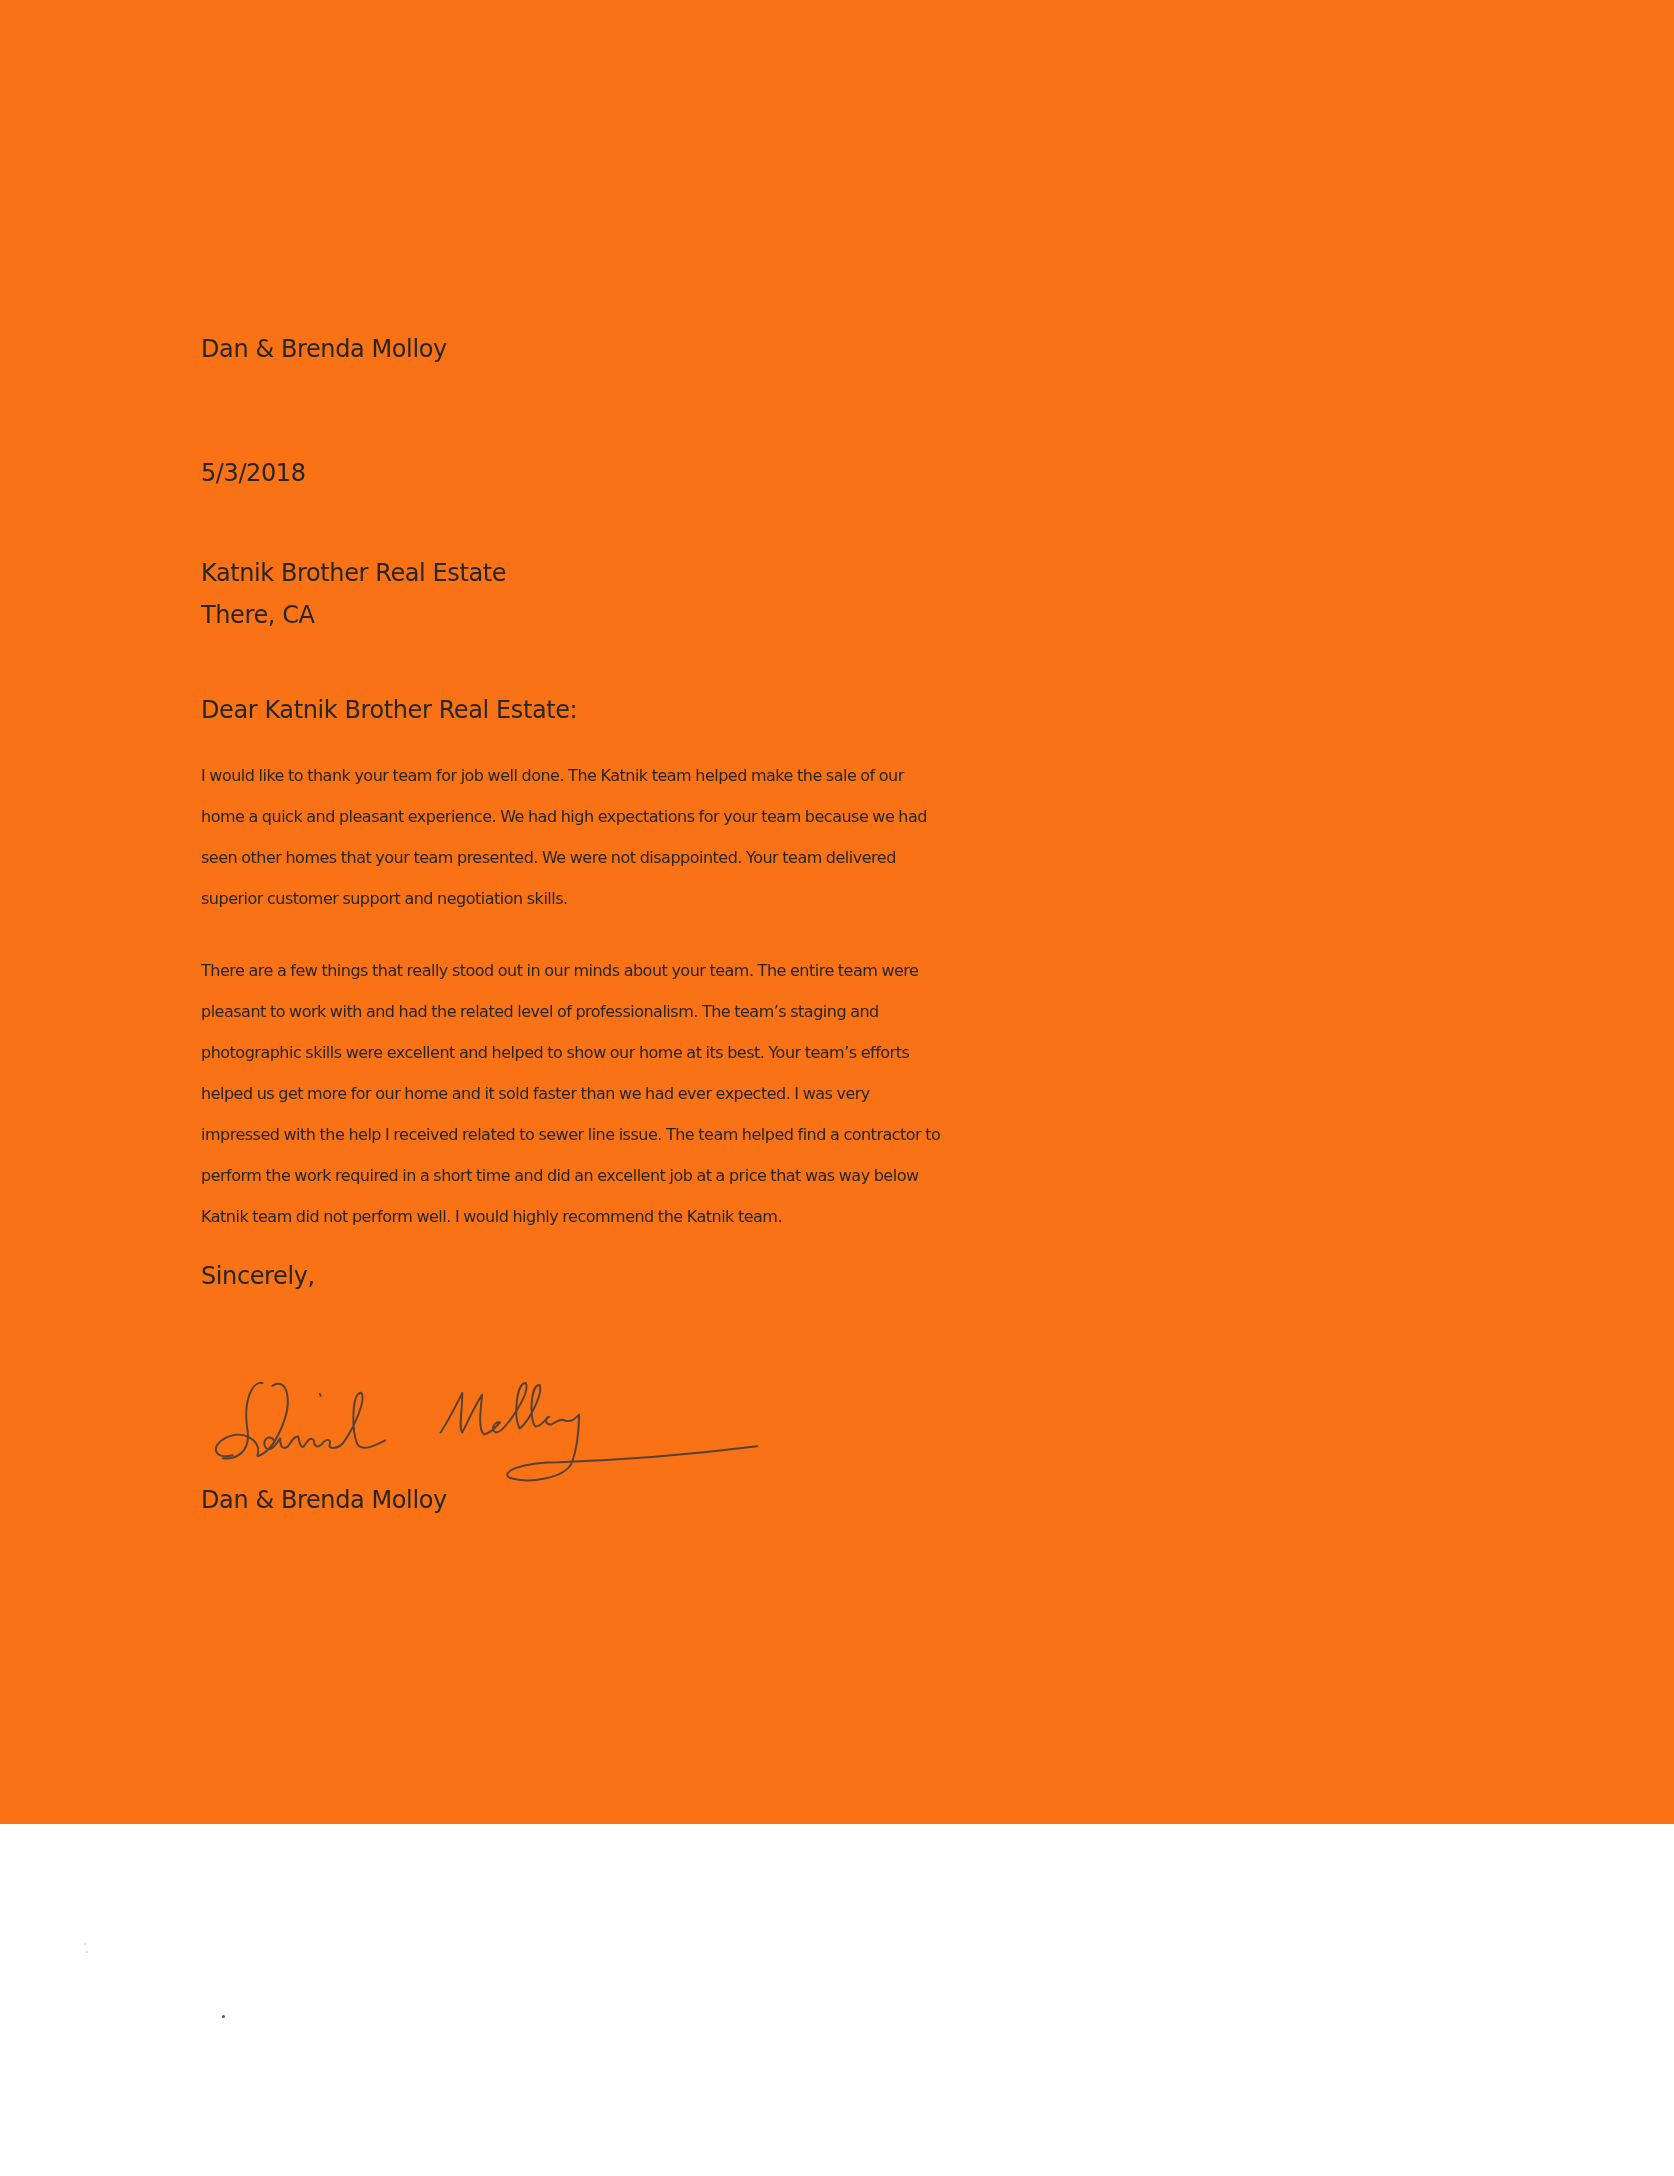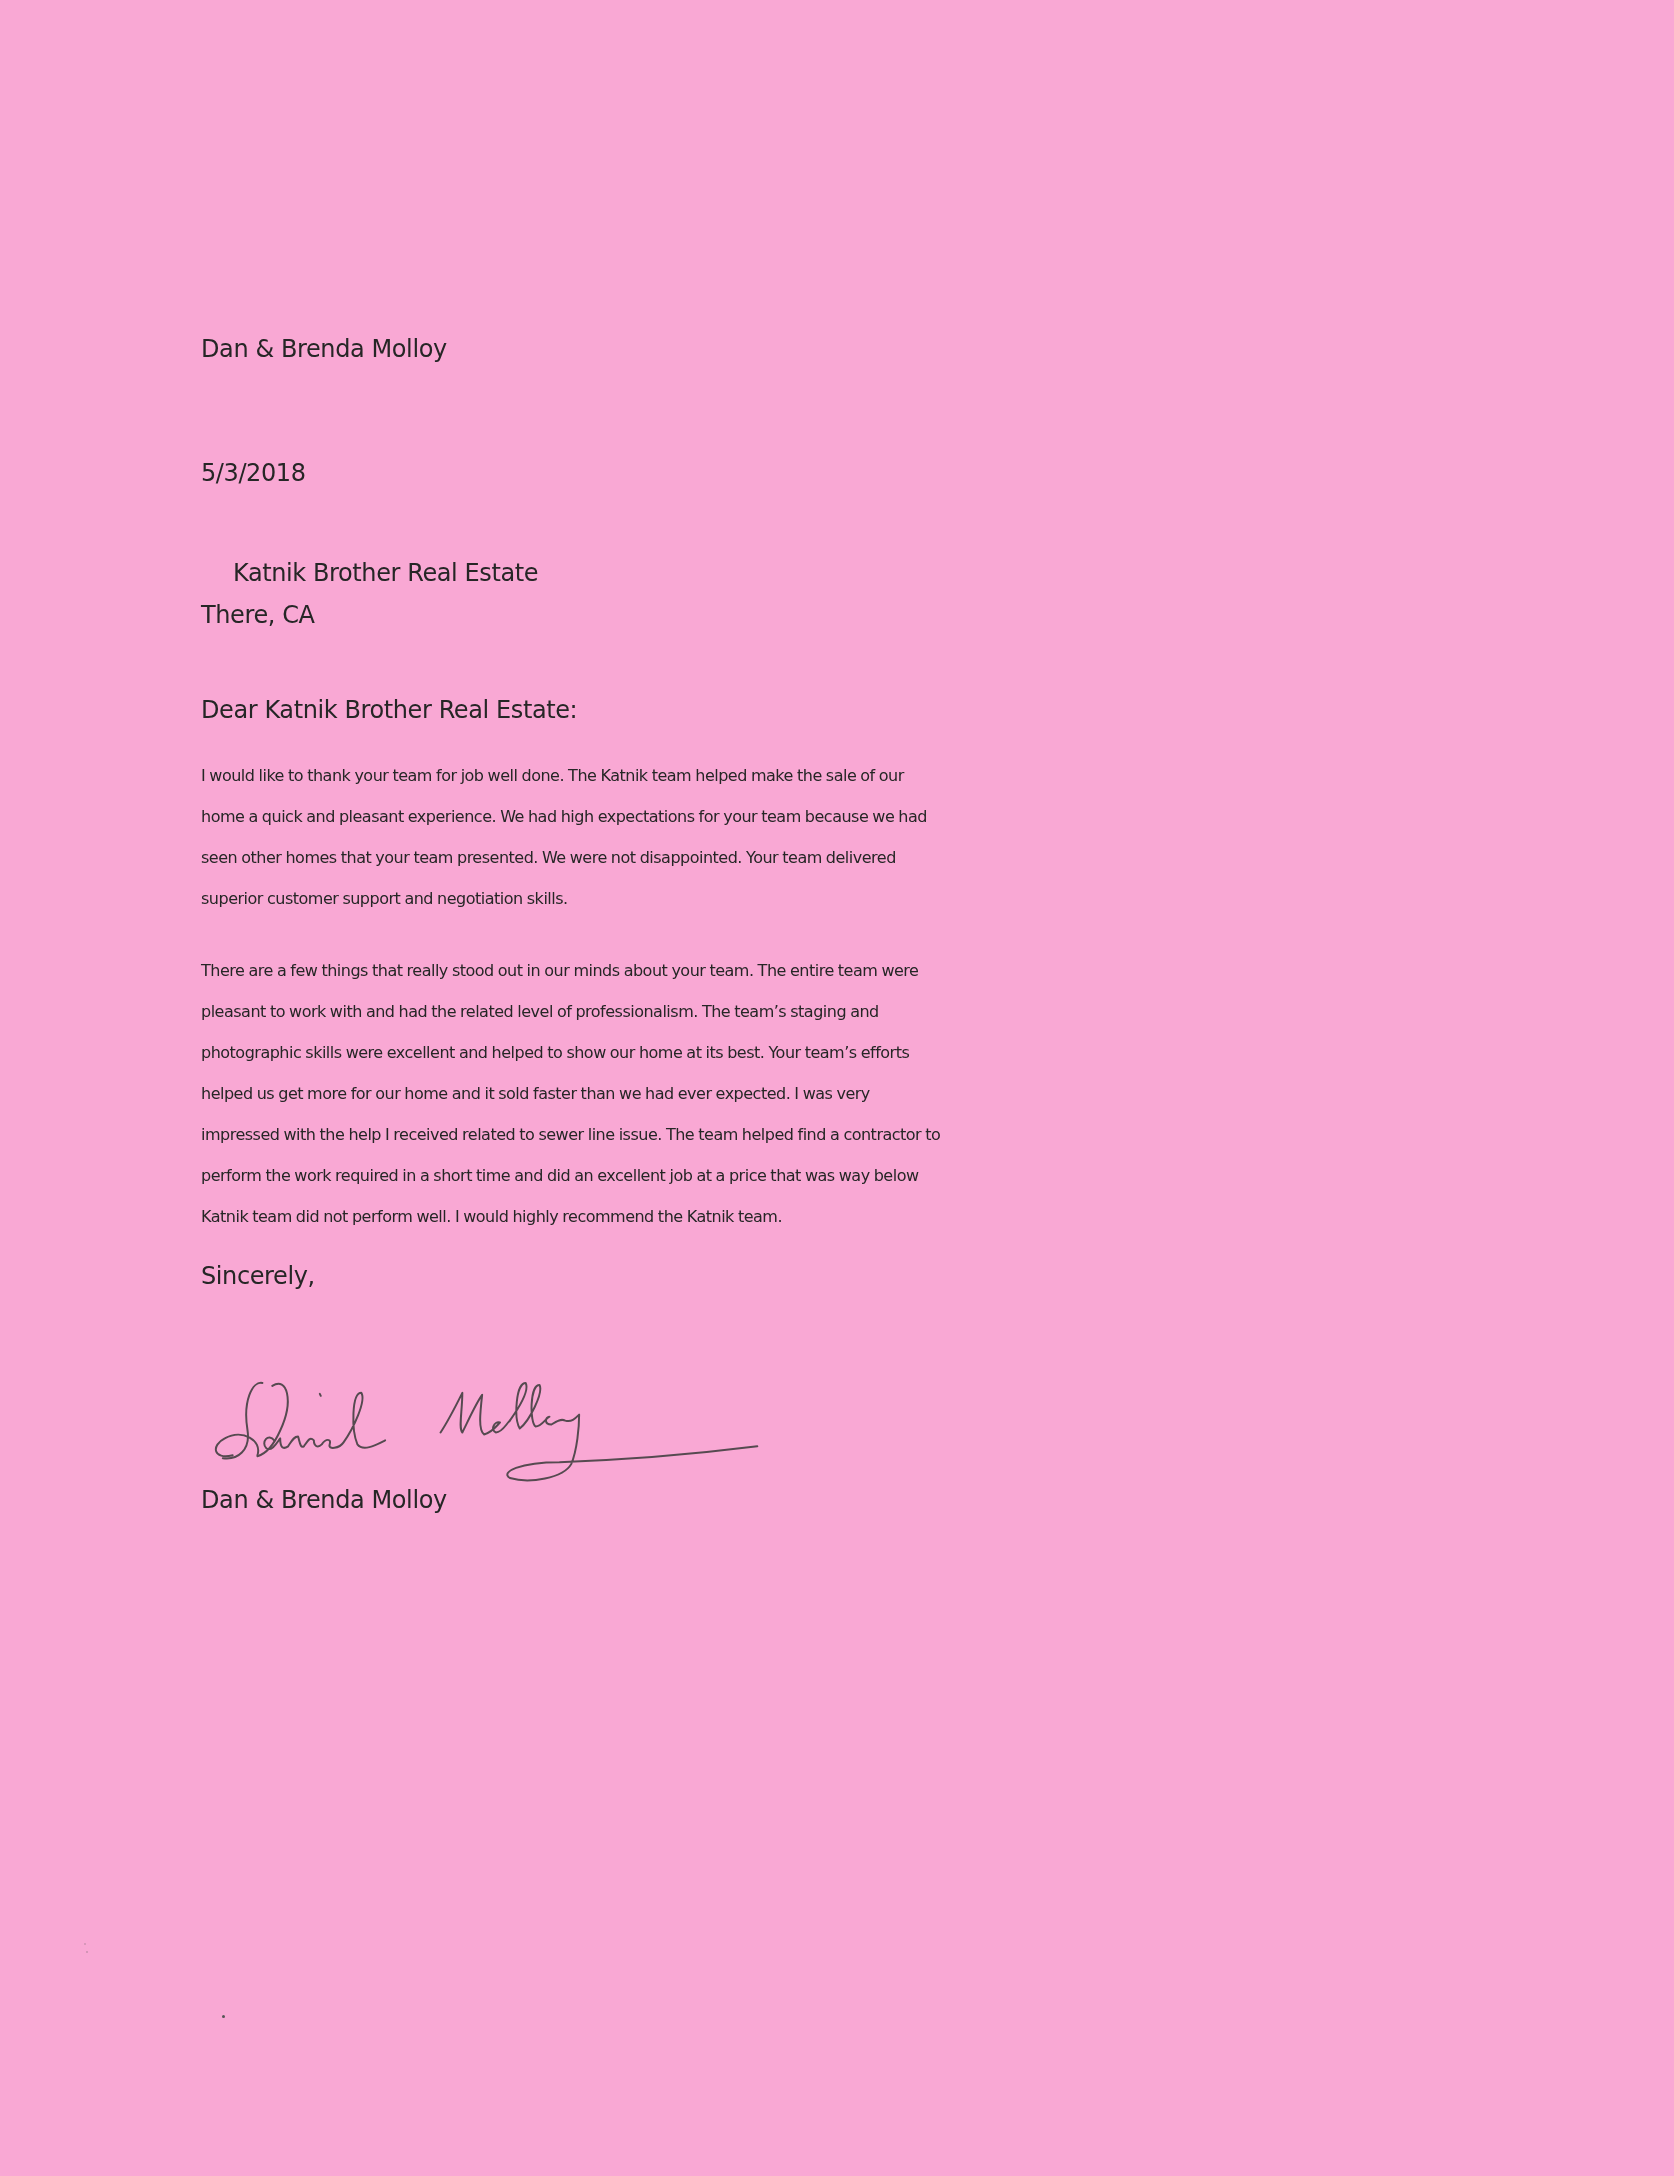--- a/index.html
+++ b/index.html
@@ -12,22 +12,22 @@
       height: 2176px;
       position: relative;
       overflow: hidden;
       font-family: "DejaVu Sans", sans-serif;
       color: #2a2a2a;
     }
     .page {
       position: absolute;
       left: 0; top: 0;
       width: 1674px;
-      height: 2176px;
-      background: #f9a8d4;
+      height: 1824px;
+      background: #f97316;
     }
     .line {
       position: absolute;
       left: 201px;
       font-size: 24px;
       letter-spacing: -0.4px;
       white-space: nowrap;
       line-height: 30px;
       color: #262626;
     }
@@ -37,21 +37,21 @@
       width: 1257px;
       font-size: 16px;
       letter-spacing: -0.5px;
       word-spacing: -0.5px;
       line-height: 41px;
       color: #262626;
     }
     .para span.l { display: block; white-space: nowrap; }
     #sender { top: 334px; }
     #date { top: 458px; }
-    #recipient-name { top: 558px; margin-left: 32px; }
+    #recipient-name { top: 558px; }
     #recipient-city { top: 600px; }
     #salutation { top: 695px; }
     #para1 { top: 755px; }
     #para2 { top: 950px; }
     #closing { top: 1261px; }
     #signed-name { top: 1485px; }
     .signature {
       position: absolute;
       left: 203px;
       top: 1361px;

